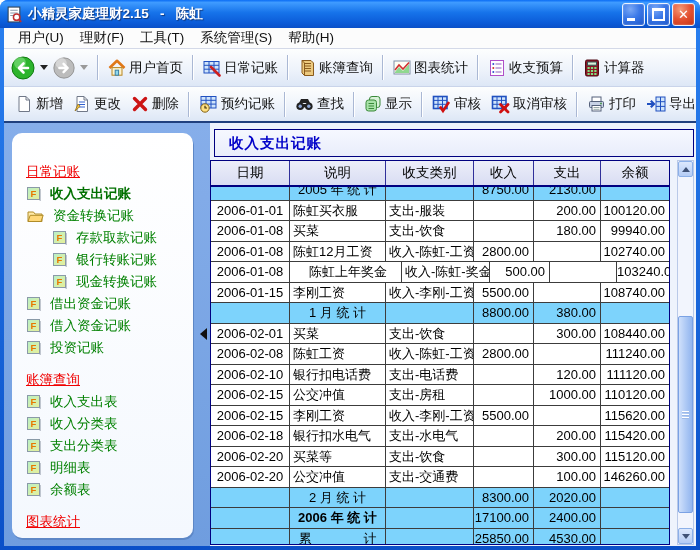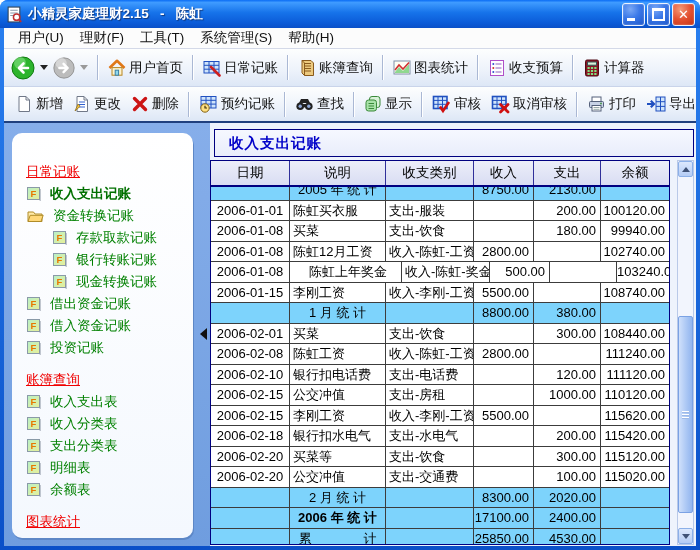--- a/index.html
+++ b/index.html
@@ -654,21 +654,21 @@
                 <div class="tc r" style="width: 60px;"></div>
                 <div class="tc r" style="width: 67px;">300.00</div>
                 <div class="tc r" style="width: 70px; flex: 1 1 0%;">115120.00</div>
               </div>
               <div class="trow">
                 <div class="tc c" style="width: 79px;">2006-02-20</div>
                 <div class="tc l" style="width: 96px;">公交冲值</div>
                 <div class="tc l" style="width: 88px;">支出-交通费</div>
                 <div class="tc r" style="width: 60px;"></div>
                 <div class="tc r" style="width: 67px;">100.00</div>
-                <div class="tc r" style="width: 70px; flex: 1 1 0%;">115020.00</div>
+                <div class="tc r" style="width: 70px; flex: 1 1 0%;">146260.00</div>
               </div>
               <div class="trow stat">
                 <div class="tc c" style="width: 79px;"></div>
                 <div class="tc c" style="width: 96px;">2 月 统 计</div>
                 <div class="tc l" style="width: 88px;"></div>
                 <div class="tc r" style="width: 60px;">8300.00</div>
                 <div class="tc r" style="width: 67px;">2020.00</div>
                 <div class="tc r" style="width: 70px; flex: 1 1 0%;"></div>
               </div>
               <div class="trow stat">

